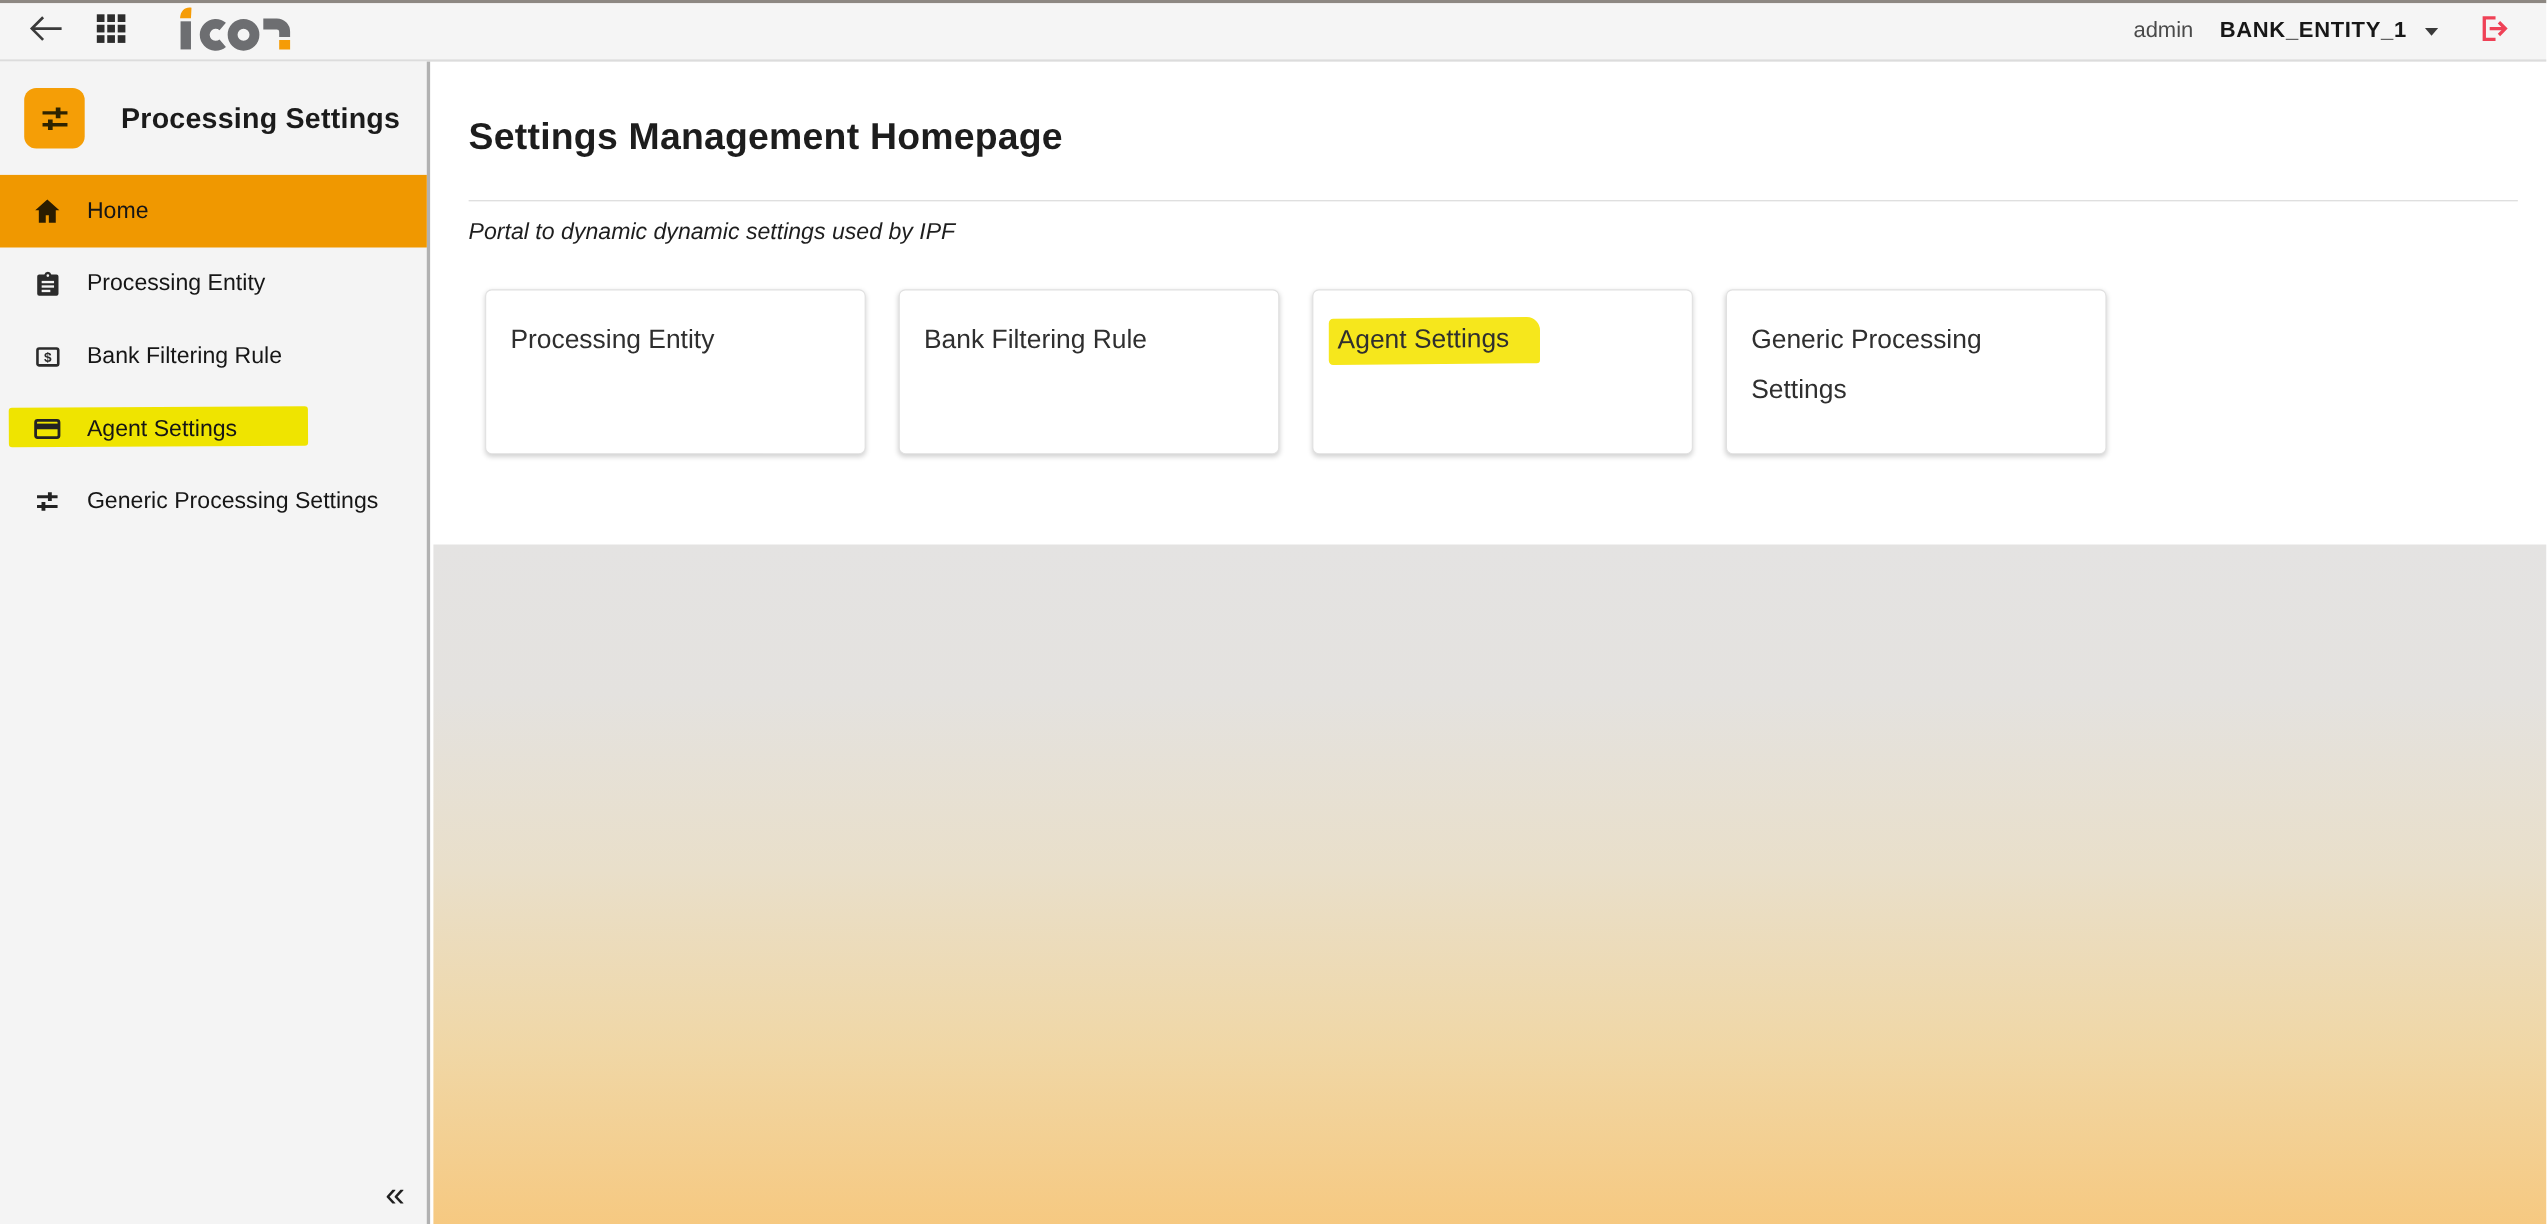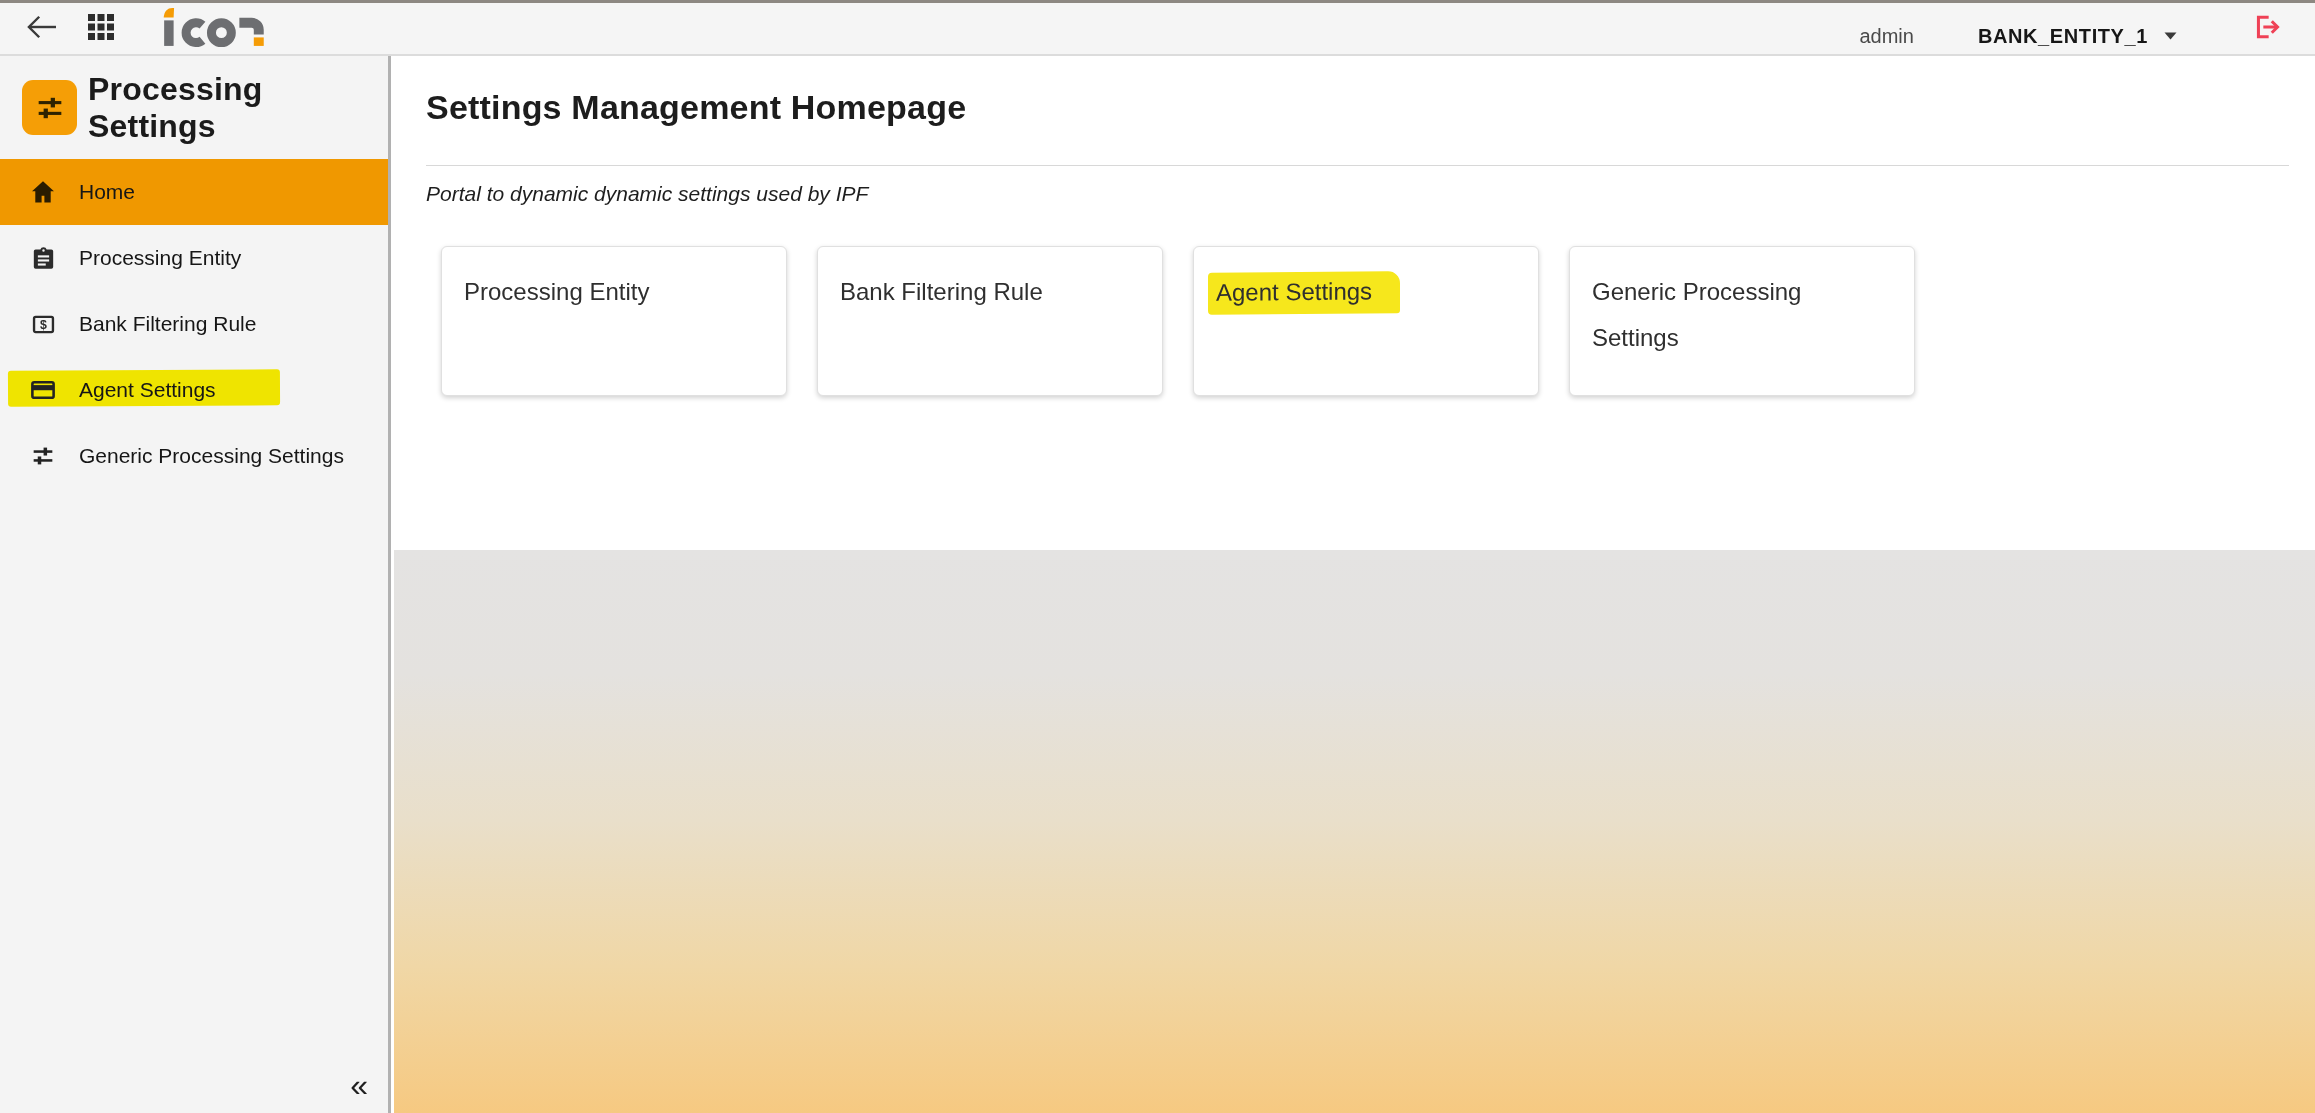--- a/index.html
+++ b/index.html
@@ -9,45 +9,45 @@
 
   
   .window-edge { height:3px; background:#8d8882; }
   .topbar { height:53px; background:#f5f5f5; border-bottom:2px solid #dcdcdc;
             display:flex; align-items:center; }
   .tb-left { display:flex; align-items:center; }
   .back-btn { margin-left:22px; width:40px; height:34px; display:flex; align-items:center; justify-content:center; cursor:pointer; }
   .apps-btn { margin-left:22px; width:34px; height:34px; display:flex; align-items:center; justify-content:center; cursor:pointer; }
   .logo { margin-left:40px; height:42px; display:flex; align-items:center; cursor:pointer; }
   .tb-spacer { flex:1; }
-  .tb-right { display:flex; align-items:flex-end; margin-right:30px;gap:40px; }
+  .tb-right { display:flex; align-items:center; margin-right:30px; }
   .user-role { font-size:20px; color:#4a4a4a; }
   .entity-select { display:flex; align-items:center; margin-left:24px; cursor:pointer; }
   .entity-name { font-size:20px; font-weight:700; color:#171717; letter-spacing:0.6px; }
   .caret { margin-left:16px; display:flex; align-items:center; }
   .logout-btn { margin-left:30px; width:38px; height:38px; display:flex; align-items:center; justify-content:center; cursor:pointer; }
 
   
   .sidebar { position:absolute; top:56px; left:0; bottom:0; width:391px;
              background:#f4f4f4; border-right:3px solid #b1b1b1; }
   .sb-header { height:103px; display:flex; align-items:center; padding-left:22px; }
   .sb-app-icon { width:55px; height:55px; background:#f59e06; border-radius:11px;
                  display:flex; align-items:center; justify-content:center; flex:0 0 auto; }
-  .sb-app-title { margin-left:11px; font-size:32px; font-weight:700; color:#1b1b1b; letter-spacing:0.2px; }
+  .sb-app-title { margin-left:33px; font-size:26px; font-weight:700; color:#1b1b1b; letter-spacing:0.2px; }
   .sb-item { position:relative; height:66px; display:flex; align-items:center; padding-left:28px; cursor:pointer; }
   .sb-item.active { background:#f09800; }
   .sb-icon { width:30px; height:30px; display:flex; align-items:center; justify-content:center; position:relative; z-index:2; flex:0 0 auto; }
   .sb-label { margin-left:21px; font-size:21px; color:#161616; position:relative; z-index:2; white-space:nowrap; }
   .sb-item.marker::before { content:""; position:absolute; left:8px; top:13px; width:272px; height:36px;
                             background:#efe400; border-radius:3px; transform:rotate(-0.3deg); z-index:1; }
   .collapse-btn { position:absolute; right:20px; bottom:12px; font-size:32px; color:#1f1f1f; cursor:pointer; line-height:1; }
 
   
   .main { position:absolute; top:56px; left:394px; right:0; bottom:0; display:flex; flex-direction:column; }
-  .content-white { height:494px; background:#fff; padding:32px 26px 0 32px; }
+  .content-white { height:402px; background:#fff; padding:12px 26px 0 32px;margin-top:37px; }
   .page-title { font-size:34px; font-weight:700; color:#1d1d1d; letter-spacing:0.2px; }
   .divider { margin-top:38px; border-top:1px solid #d8d8d8; }
   .subtitle { margin-top:16px; font-style:italic; font-size:21px; color:#1e1e1e; }
   .cards-row { margin:40px 0 0 15px; display:flex; gap:30px; }
   .card { width:346px; height:150px; background:#fff; border:1px solid #e0e0e0; border-radius:6px;
           box-shadow:0 2px 5px rgba(0,0,0,0.18); padding:22px 22px; font-size:24px; line-height:46px;
           color:#2f2f2f; cursor:pointer; }
   .card .hl { display:inline-block; background:#f6e71c; padding:0 28px 2px 8px; margin-left:-8px;
               border-radius:4px 12px 3px 4px; transform:skewY(-0.5deg); line-height:40px; }
   .gradient { flex:1; background:linear-gradient(180deg,#e4e3e2 0%, #e4e2df 22%, #e9dfca 48%, #f0d7a6 74%, #f6c981 100%); }

